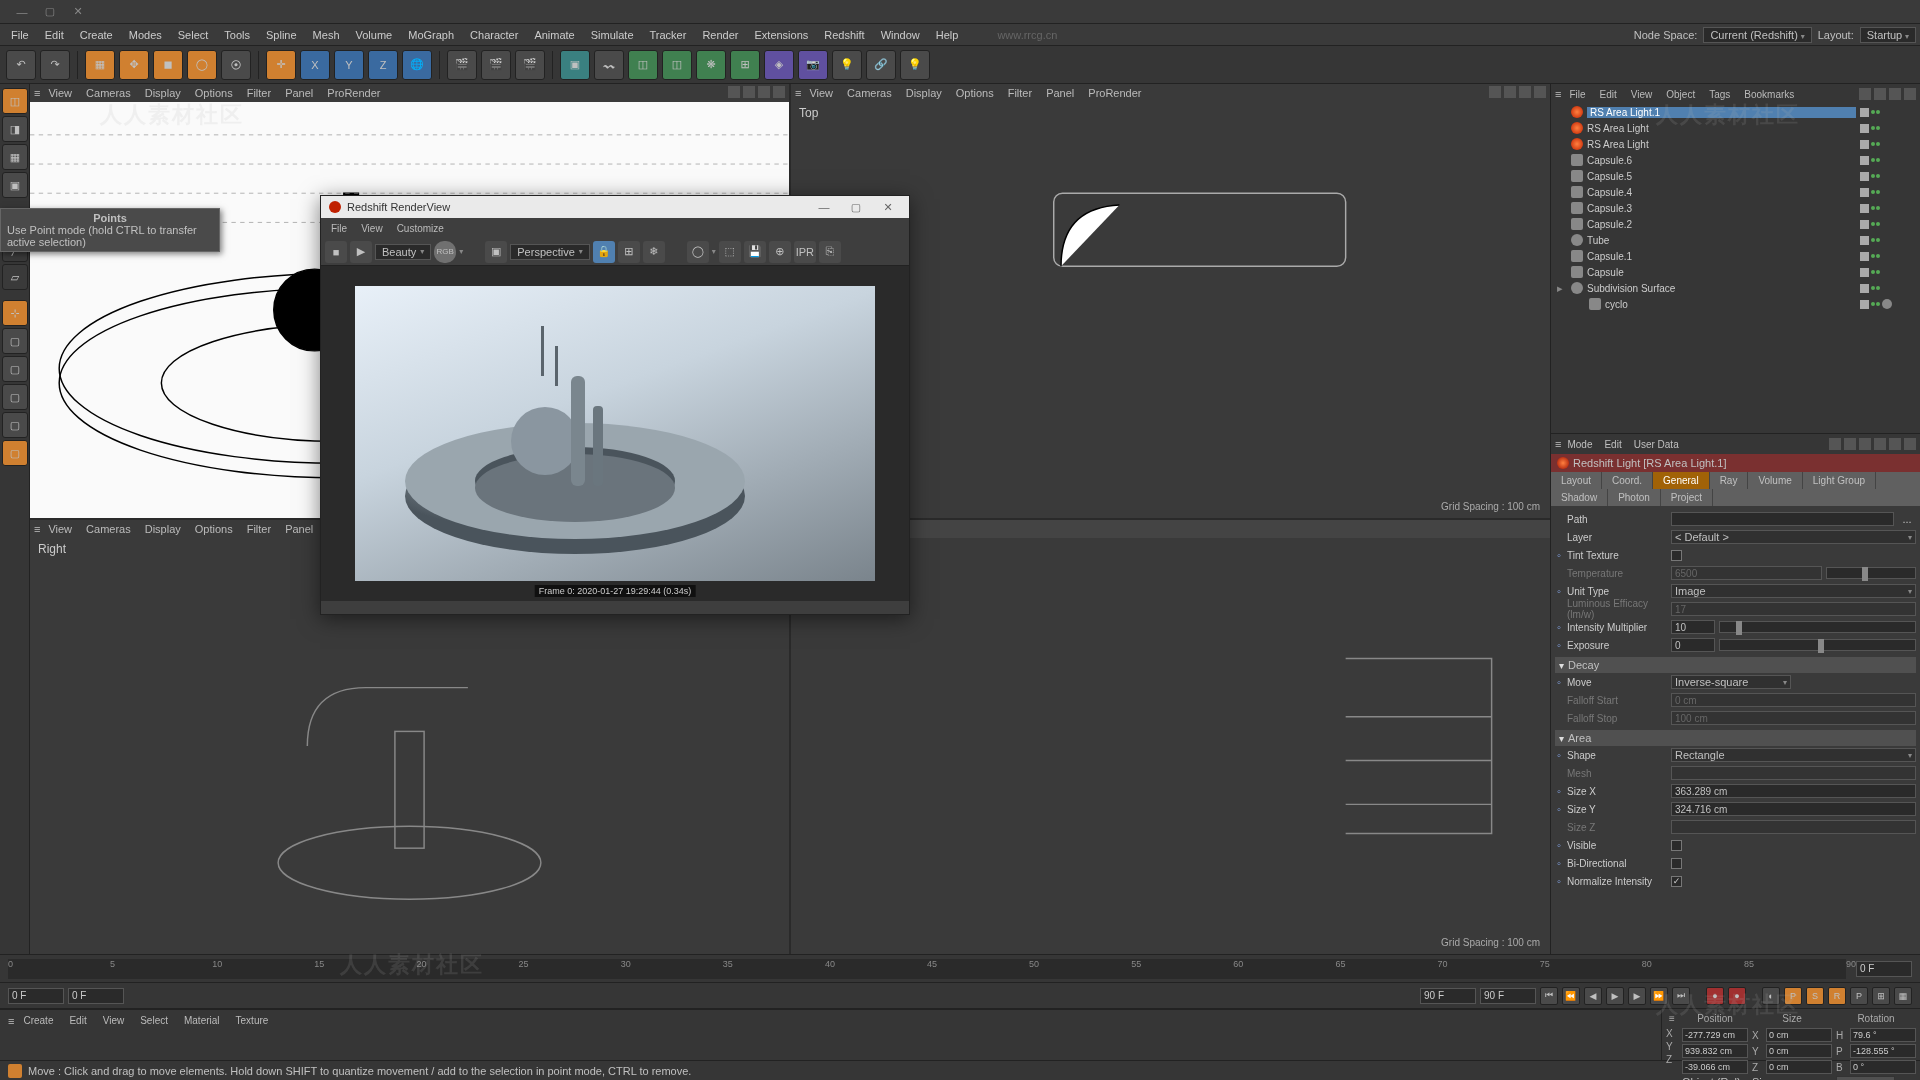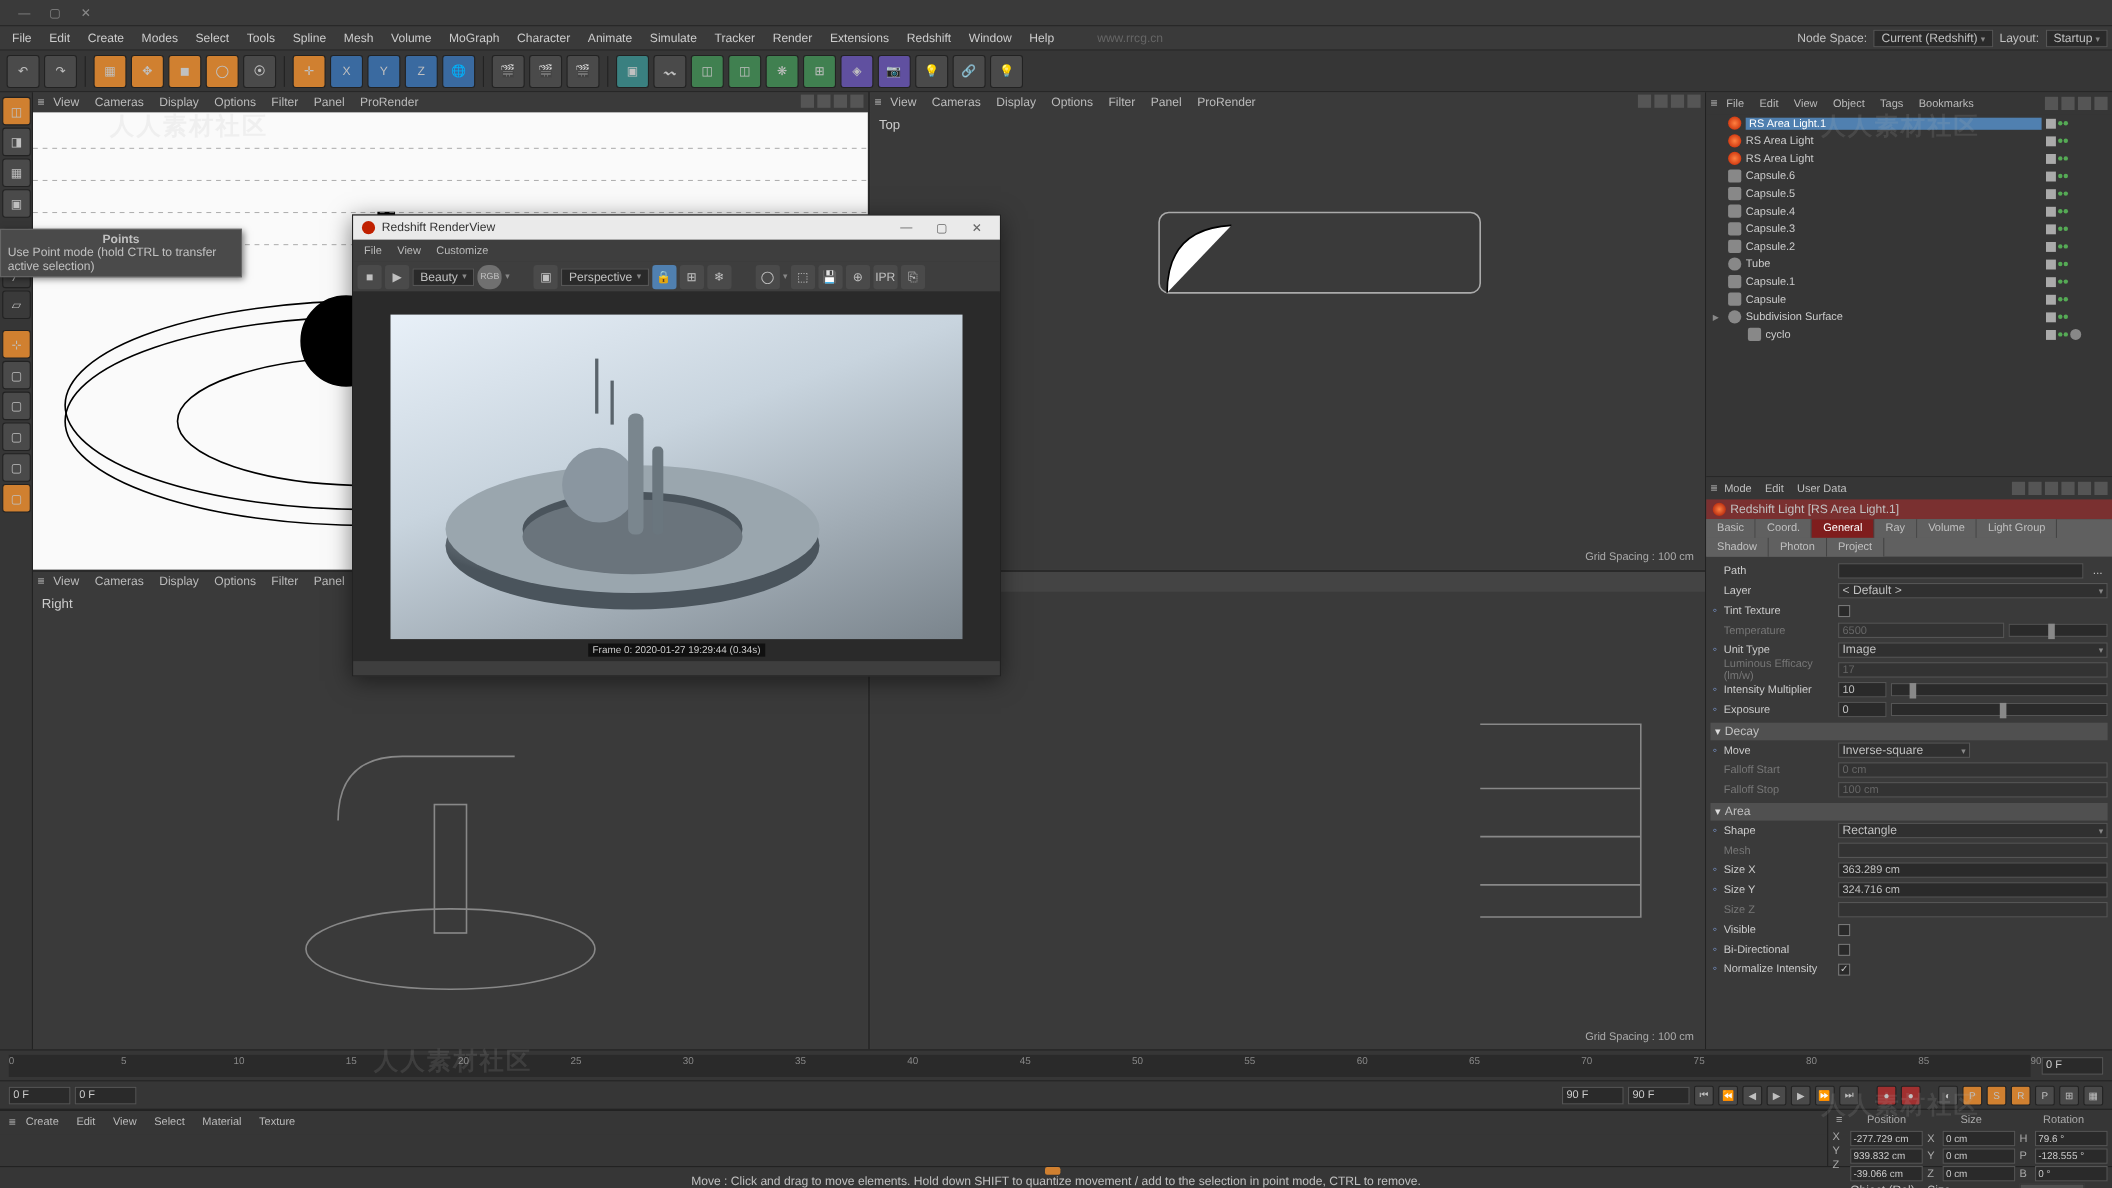--- a/index.html
+++ b/index.html
@@ -54,21 +54,21 @@
 .objrow .chk { width: 9px; height: 9px; background: #aaa; }
 .objrow .dots { display: flex; gap: 1px; }
 .objrow .dot { width: 4px; height: 4px; border-radius: 2px; background: #5a5; }
 .attr-wrap { flex: 1; background: #3a3a3a; overflow-y: auto; }
 .attr-head { height: 20px; background: #363636; display: flex; align-items: center; padding: 0 4px; }
 .attr-head .pm { padding: 2px 6px; font-size: 10px; }
 .attr-title { background: #7a3030; padding: 3px 6px; display: flex; align-items: center; gap: 4px; }
 .attr-title .ball { width: 12px; height: 12px; border-radius: 6px; background: radial-gradient(circle,#ff8040,#a01000); }
 .attr-tabs { display: flex; flex-wrap: wrap; background: #606060; }
 .attr-tab { padding: 3px 10px; font-size: 10px; background: #606060; border-right: 1px solid #444; cursor: pointer;}
-.attr-tab.sel { background: #7f1d1d; color: #fff; }
+.attr-tab.sel { background: #a16207; color: #fff; }
 .attr-body { padding: 4px; }
 .prow { display: flex; align-items: center; height: 18px; gap: 4px; }
 .prow .bullet { width: 8px; text-align: center; color: #88aaee; }
 .prow .lbl { width: 100px; font-size: 10px; color: #ccc; }
 .prow .lbl.dim { color: #777; }
 .prow .fld { flex: 1; background: #2a2a2a; border: 1px solid #555; height: 14px; padding: 0 3px; font-size: 10px; display: flex; align-items: center;}
 .prow .fld.dim { background: #333; color: #666; }
 .prow .sel { flex: 1; background: #303030; border: 1px solid #555; height: 14px; padding: 0 3px; font-size: 10px; display:flex;align-items:center;justify-content:space-between;}
 .prow .slider { flex: 0 0 90px; height: 12px; background: #2a2a2a; border: 1px solid #555; position: relative; }
 .prow .slider .thumb { position: absolute; top: -1px; width: 6px; height: 14px; background: #888; }
@@ -84,21 +84,21 @@
 .pbtn.red { background: #a03030; }
 .matbar { height: 22px; background: #363636; border-top: 1px solid #222; display: flex; align-items: center; padding: 0 8px; gap: 2px;}
 .matbar .mm { padding: 2px 7px; font-size: 10px; color: #bbb; }
 .coords { display: flex; gap: 4px; flex-wrap: wrap; padding: 4px; border-left: 1px solid #222; background: #363636;}
 .coordcol { display: flex; flex-direction: column; gap: 2px; }
 .coordrow { display: flex; align-items: center; gap: 2px; }
 .coordrow .cl { width: 12px; font-size: 10px; color: #aaa; }
 .coordrow .cf { width: 66px; height: 14px; background: #2a2a2a; border: 1px solid #555; font-size: 9px; padding: 0 2px; color:#ccc;}
 .coordhdr { font-size: 10px; color: #aaa; text-align: center; padding-bottom: 2px;}
 .applybtn { padding: 3px 16px; background: #505050; border: 1px solid #333; font-size: 10px; }
-.statusbar { height: 20px; background: #363636; border-top: 1px solid #222; display: flex; align-items: center; padding: 0 8px; font-size: 10px; color: #999; flex-direction: column;}
+.statusbar { height: 20px; background: #363636; border-top: 1px solid #222; display: flex; align-items: center; padding: 0 8px; font-size: 10px; color: #999;}
 .bottomarea { height: 52px; background: #363636; border-top: 1px solid #222; display:flex;}
 .bottomarea .left { flex: 1; }
 
 
 .rv-window { position: absolute; left: 320px; top: 195px; width: 590px; height: 420px; background: #3e3e3e; border: 1px solid #222; z-index: 100; box-shadow: 0 4px 20px rgba(0,0,0,0.5);}
 .rv-title { height: 22px; background: #eaeaea; display: flex; align-items: center; padding: 0 8px; gap: 6px; color: #333;}
 .rv-title .rvicon { width: 12px; height: 12px; background: #c02000; border-radius: 6px; }
 .rv-title .rvt { flex: 1; font-size: 11px; color: #333; }
 .rv-title .wb { width: 26px; height: 16px; display:flex;align-items:center;justify-content:center;color:#666;}
 .rv-menu { height: 20px; background: #3e3e3e; display: flex; align-items: center; padding: 0 4px; gap: 2px;}
@@ -510,21 +510,21 @@
             <div class="pi"></div>
             <div class="pi"></div>
             <div class="pi"></div>
           </div>
       </div>
       <div class="attr-title">
         <span class="ball"></span>
         <span>Redshift Light [RS Area Light.1]</span>
       </div>
       <div class="attr-tabs">
-        <span class="attr-tab">Basic</span>
+        <span class="attr-tab">Layout</span>
         <span class="attr-tab">Coord.</span>
         <span class="attr-tab sel">General</span>
         <span class="attr-tab">Ray</span>
         <span class="attr-tab">Volume</span>
         <span class="attr-tab">Light Group</span>
         <span class="attr-tab">Shadow</span>
         <span class="attr-tab">Photon</span>
         <span class="attr-tab">Project</span>
       </div>
       <div class="attr-body">

